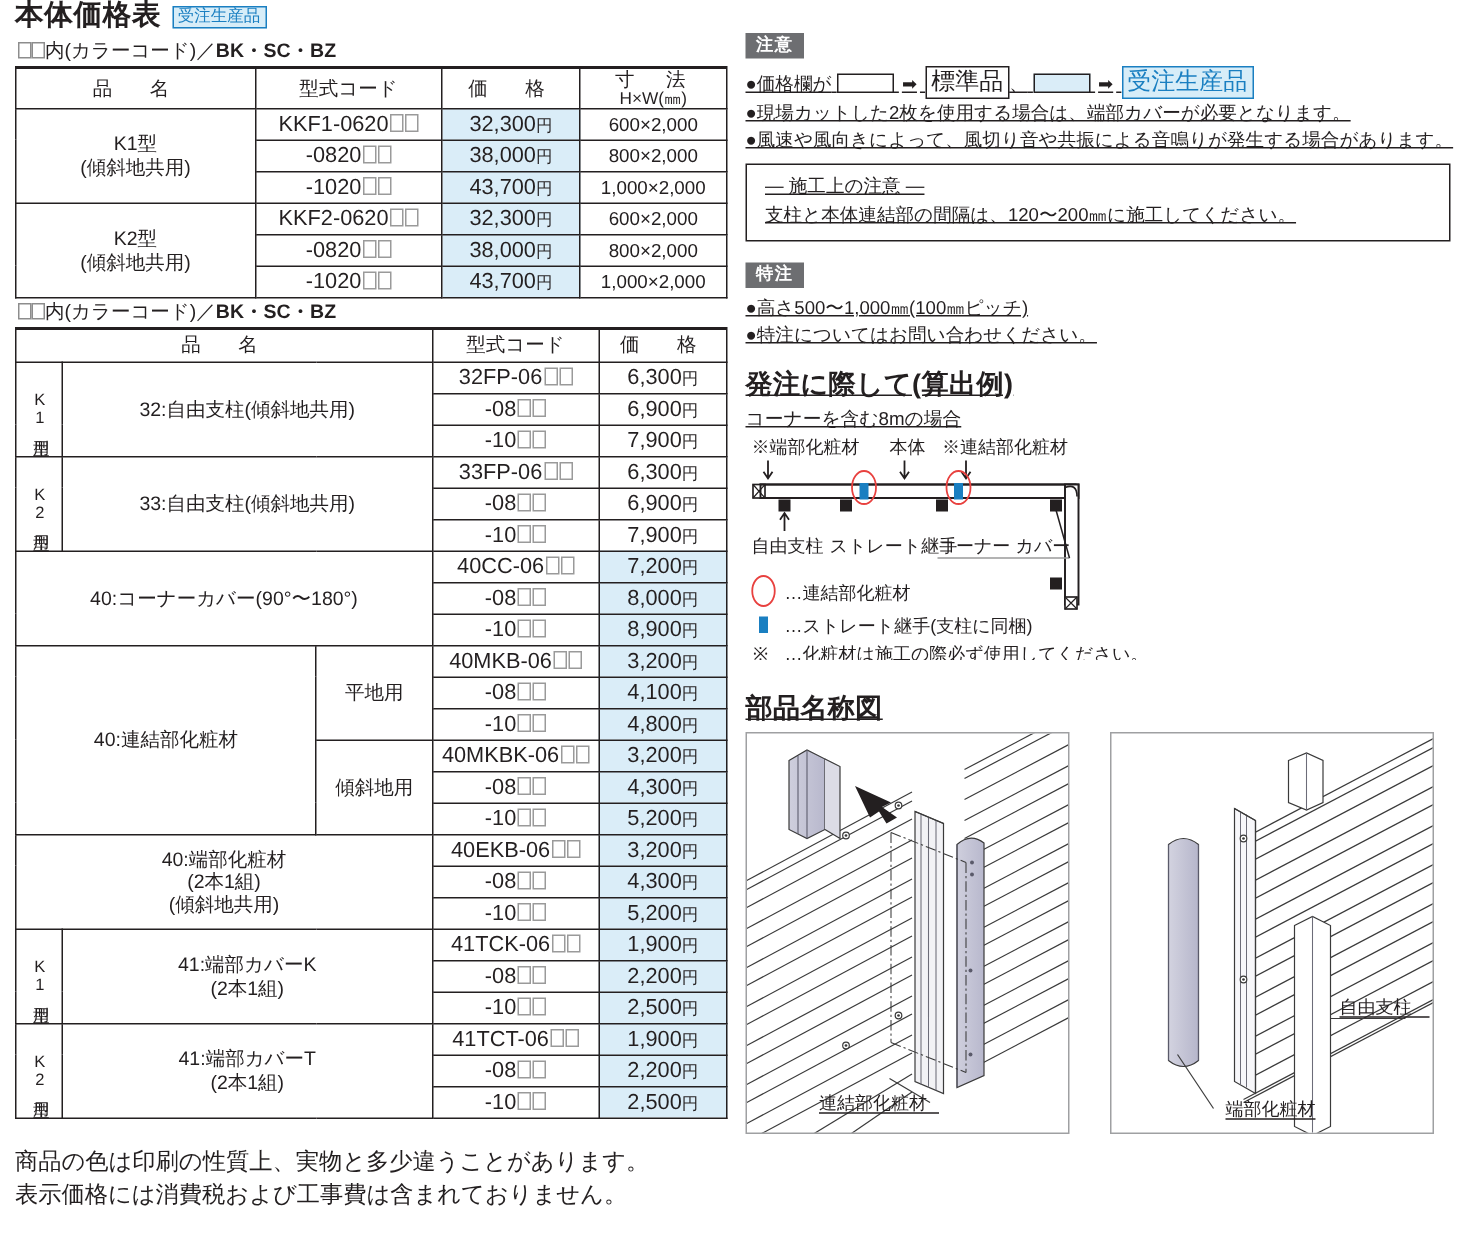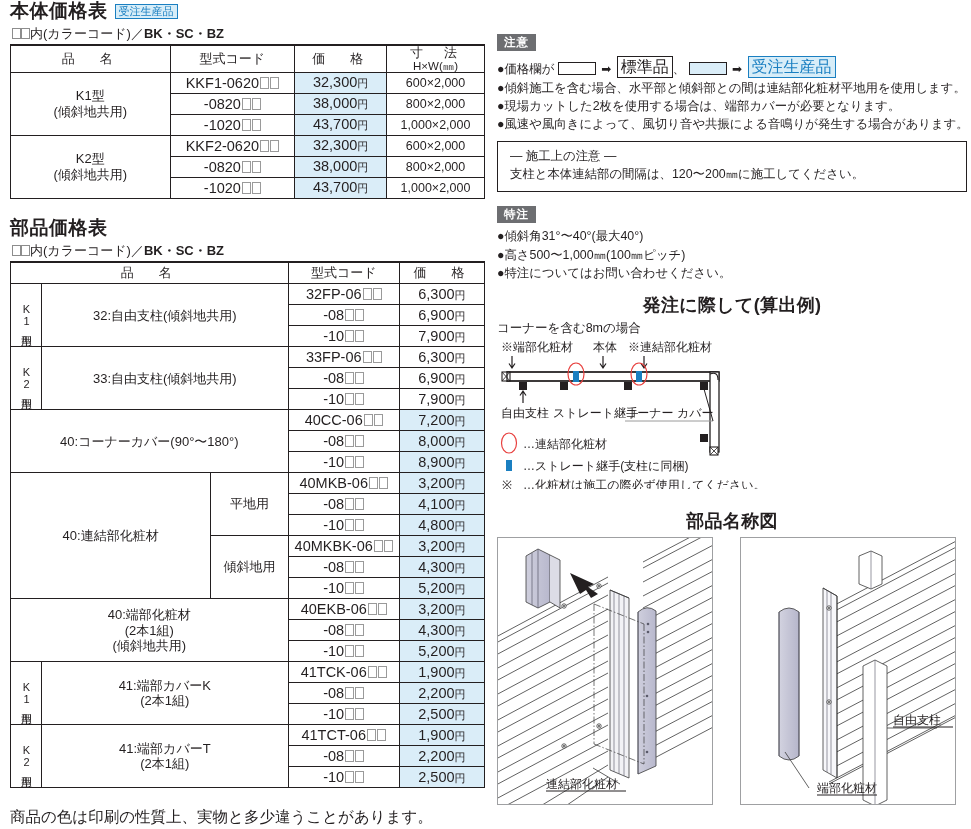--- a/index.html
+++ b/index.html
@@ -9,21 +9,21 @@
     background:#ffffff;
     font-family: "Liberation Sans", "DejaVu Sans", sans-serif;
     color:#231f20;
     position:relative;
     overflow:hidden;
   }
   .page { position:relative; width:971px; height:829px;padding-left:45px; }
 
   
   .col-left  { position:absolute; left:10px;  top:0;   width:475px; }
-  .col-right { position:absolute; left:497px; top:32px; width:470px; }
+  .col-right { position:absolute; left:497px; top:20px; width:470px;text-decoration:underline; }
 
   
   .sec-title {
     font-size:19px; font-weight:bold; letter-spacing:.5px;
     display:flex; align-items:center; gap:7px;
     margin:0 0 2px 0; line-height:1.2;
   }
   .badge-order {
     font-size:11px; font-weight:normal; color:#1a7fc1;
     border:1px solid #1a7fc1; background:#d7edf8;
@@ -86,21 +86,21 @@
   .emptybox.blue2 { background:#daedf8; border-color:#231f20; }
   .arrow { font-size:12px; padding:0 2px; }
   .tagbox { display:inline-block; border:1px solid #231f20; padding:0 3px; font-size:16px; line-height:1.2; vertical-align:1px;}
   .tagbox.ord { border-color:#1a7fc1; color:#1a7fc1; background:#d7edf8; }
 
   .framebox {
     border:1px solid #231f20; padding:5px 10px 7px 12px;
     font-size:12.4px; line-height:1.5; margin-top:7px;
   }
 
-  .h2 { font-size:18px; font-weight:bold; letter-spacing:.3px; margin:0 0 3px 0;text-align:center; }
+  .h2 { font-size:18px; font-weight:bold; letter-spacing:.3px; margin:0 0 3px 0; }
   .sub { font-size:12.5px; margin:0 0 2px 0; }
 
   .imgbox { border:1px solid #9fa0a2; background:#fff; position:relative; overflow:hidden; }
 </style>
 </head>
 <body>
 
 <div class="page">
 
   <div class="col-left">
@@ -167,23 +167,20 @@
         <td class="dim">800×2,000</td>
       </tr>
       <tr>
         <td class="code"><span>-1020</span><span class="cb"></span><span class="cb"></span></td>
         <td class="price blue"><span>43,700</span><span class="yen">円</span></td>
         <td class="dim">1,000×2,000</td>
       </tr>
     </tbody>
       </table>
 
-    <div class="sec-title" style="margin-top:18px;">
-      <span>部品価格表</span>
-    </div>
 
     <div class="code-note">
       <span class="sq"></span><span class="sq"></span><span class="ncode">内(カラーコード)／</span><span>BK・SC・BZ</span>
     </div>
 
     <table class="pt">
       <colgroup>
         <col style="width:18px">
           <col style="width:177px">
           <col style="width:80px">
@@ -344,35 +341,33 @@
           <span class="emptybox"></span>
           <span class="arrow">➡</span>
           <span class="tagbox">標準品</span><span>、</span>
           <span class="emptybox blue2"></span>
           <span class="arrow">➡</span>
           <span class="tagbox ord">受注生産品</span>
         </div>
       </div>
 
       <div class="bl">
-        <div>●傾斜施工を含む場合、水平部と傾斜部との間は連結部化粧材平地用を使用します。</div>
         <div>●現場カットした2枚を使用する場合は、端部カバーが必要となります。</div>
         <div>●風速や風向きによって、風切り音や共振による音鳴りが発生する場合があります。</div>
       </div>
 
       <div class="framebox">
         <div>— 施工上の注意 —</div>
         <div>支柱と本体連結部の間隔は、120〜200㎜に施工してください。</div>
       </div>
     </div>
 
     <div style="margin-top:12px;">
       <span class="tag">特注</span>
       <div class="bl" style="margin-top:4px;">
-        <div>●傾斜角31°〜40°(最大40°)</div>
         <div>●高さ500〜1,000㎜(100㎜ピッチ)</div>
         <div>●特注についてはお問い合わせください。</div>
       </div>
     </div>
 
     <div style="margin-top:11px;">
       <div class="h2">発注に際して(算出例)</div>
       <div class="sub">コーナーを含む8mの場合</div>
 
       <div style="position:relative;width:460px;height:150px;">

